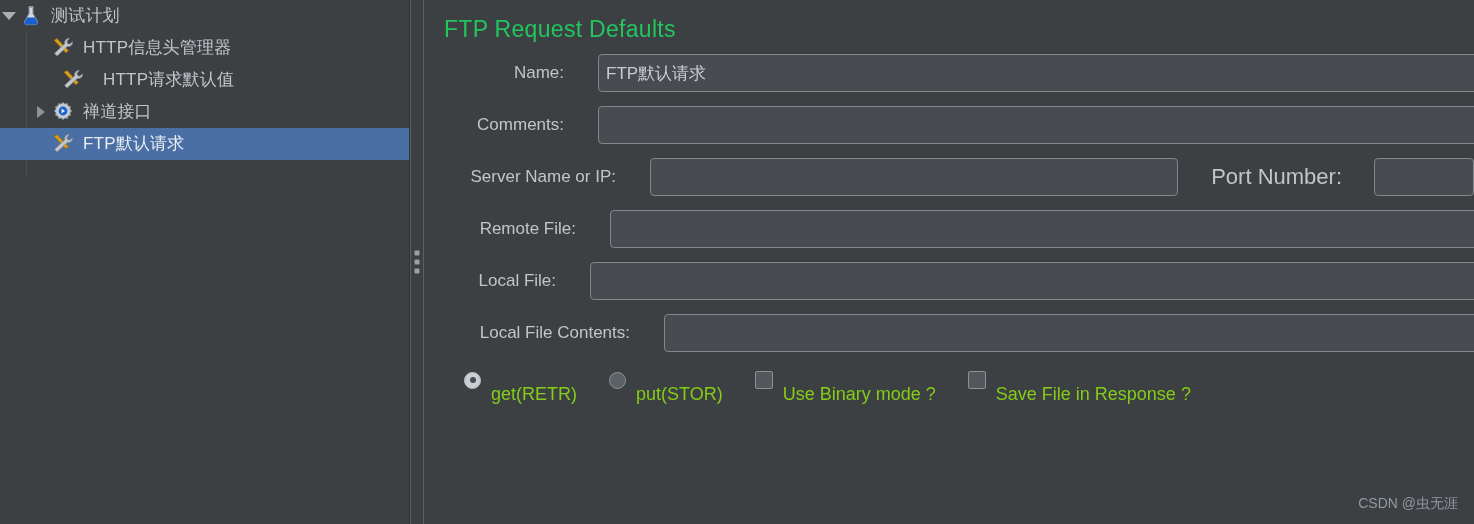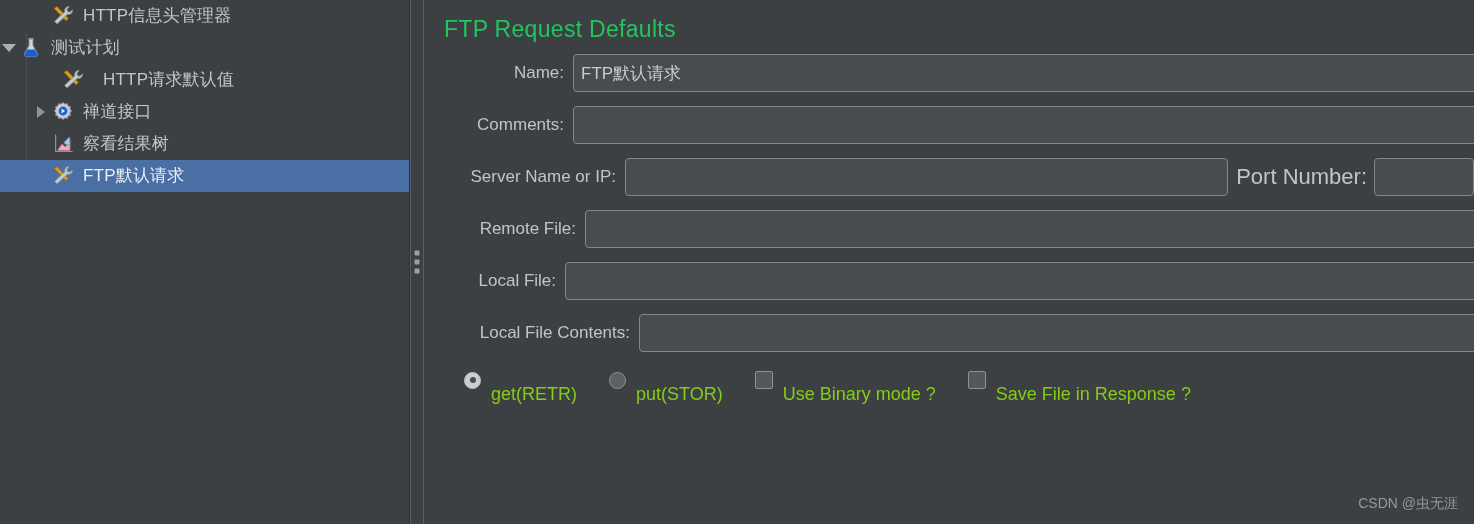--- a/index.html
+++ b/index.html
@@ -135,20 +135,21 @@
   .form {
     margin-top: 14px;
   }
   .frow {
     display: flex;
     align-items: center;
     height: 38px;
     margin-bottom: 14px;
     padding-left: 20px;
     box-sizing: border-box;
+    gap: 25px;
   }
   .flabel {
     font-size: 17px;
     color: #c0c5ca;
     text-align: right;
     white-space: nowrap;
     flex: 0 0 auto;
     padding-right: 9px;
   }
   .field {
@@ -255,43 +256,43 @@
   }
 </style>
 </head>
 <body>
 
 <div id="app">
 
   <div id="sidebar">
     <div class="guide"></div>
     <div id="tree-rows">
-        <div class="tree-row" style="padding-left: 32px;">
-          <span class="twisty"></span>
-          <span class="tree-icon">
-            <svg width="24" height="22" viewBox="0 0 24 22">
-              <path d="M3 3.2 6 1.6l11.5 12-2.6 2.2Z" fill="#d9a020" stroke="#8a6a12" stroke-width=".8"></path>
-              <path d="M18.4 1.6a4 4 0 0 0-4.6 5.1L3.6 16.3l2.5 2.6 10.2-9.5a4 4 0 0 0 5.1-4.7l-2.5 2.5-2.3-.6-.6-2.3Z" fill="#c2c8ce" stroke="#7d848b" stroke-width=".8"></path>
-            </svg>
-          </span>
-          <span class="tree-label">HTTP信息头管理器</span>
-        </div>
         <div class="tree-row" style="padding-left: 0px;">
           <span class="twisty">
             <span class="tri-down"></span>
           </span>
           <span class="tree-icon">
             <svg width="22" height="22" viewBox="0 0 22 22">
               <path d="M9 2h4v6.4l4.4 8.2a2 2 0 0 1-1.8 3H6.4a2 2 0 0 1-1.8-3L9 8.4Z" fill="#cfd6de" stroke="#7f8a96" stroke-width="1"></path>
               <path d="M7.2 12.6h7.6l2.6 4.9a1.4 1.4 0 0 1-1.2 2.1H5.8a1.4 1.4 0 0 1-1.2-2.1Z" fill="#1a5fd0"></path>
               <path d="M8.6 1.2h4.8v1.6H8.6Z" fill="#9aa4b0"></path>
             </svg>
           </span>
           <span class="tree-label">测试计划</span>
         </div>
+        <div class="tree-row" style="padding-left: 32px;">
+          <span class="twisty"></span>
+          <span class="tree-icon">
+            <svg width="24" height="22" viewBox="0 0 24 22">
+              <path d="M3 3.2 6 1.6l11.5 12-2.6 2.2Z" fill="#d9a020" stroke="#8a6a12" stroke-width=".8"></path>
+              <path d="M18.4 1.6a4 4 0 0 0-4.6 5.1L3.6 16.3l2.5 2.6 10.2-9.5a4 4 0 0 0 5.1-4.7l-2.5 2.5-2.3-.6-.6-2.3Z" fill="#c2c8ce" stroke="#7d848b" stroke-width=".8"></path>
+            </svg>
+          </span>
+          <span class="tree-label">HTTP信息头管理器</span>
+        </div>
         <div class="tree-row" style="padding-left: 32px; gap: 10px;">
           <span class="twisty"></span>
           <span class="tree-icon">
             <svg width="24" height="22" viewBox="0 0 24 22">
               <path d="M3 3.2 6 1.6l11.5 12-2.6 2.2Z" fill="#d9a020" stroke="#8a6a12" stroke-width=".8"></path>
               <path d="M18.4 1.6a4 4 0 0 0-4.6 5.1L3.6 16.3l2.5 2.6 10.2-9.5a4 4 0 0 0 5.1-4.7l-2.5 2.5-2.3-.6-.6-2.3Z" fill="#c2c8ce" stroke="#7d848b" stroke-width=".8"></path>
             </svg>
           </span>
           <span class="tree-label">HTTP请求默认值</span>
         </div>
@@ -300,31 +301,20 @@
             <span class="tri-right"></span>
           </span>
           <span class="tree-icon">
             <svg width="22" height="22" viewBox="0 0 22 22">
               <path d="M11 1.4 13 3l2.4-.5.7 2.4 2.4.7-.5 2.4 1.6 2-1.6 2 .5 2.4-2.4.7-.7 2.4-2.4-.5-2 1.6-2-1.6-2.4.5-.7-2.4-2.4-.7.5-2.4L2.4 10l1.6-2-.5-2.4 2.4-.7.7-2.4L9 3Z" fill="#c6ccd2" stroke="#7b838b" stroke-width=".9"></path>
               <circle cx="11" cy="10" r="4.4" fill="#1b62cf"></circle>
               <path d="M9.6 7.6 13 10l-3.4 2.4Z" fill="#eef2f7"></path>
             </svg>
           </span>
           <span class="tree-label">禅道接口</span>
-        </div>
-        <div class="tree-row" style="padding-left: 32px;">
-          <span class="twisty"></span>
-          <span class="tree-icon">
-            <svg width="24" height="22" viewBox="0 0 24 22">
-              <path d="M4.6 1.5v17h17" fill="none" stroke="#8d939a" stroke-width="1.2"></path>
-              <path d="M6.5 17.5 11 11l3.5 3 4.5-8.5v12Z" fill="#f0a8c8" stroke="#b2718e" stroke-width=".8"></path>
-              <path d="M13 9.5 18.4 4l.6 8-5-1Z" fill="#a8cbe8" stroke="#6f93b2" stroke-width=".8"></path>
-            </svg>
-          </span>
-          <span class="tree-label">察看结果树</span>
         </div>
         <div class="tree-row selected" style="padding-left: 32px;">
           <span class="twisty"></span>
           <span class="tree-icon">
             <svg width="24" height="22" viewBox="0 0 24 22">
               <path d="M3 3.2 6 1.6l11.5 12-2.6 2.2Z" fill="#d9a020" stroke="#8a6a12" stroke-width=".8"></path>
               <path d="M18.4 1.6a4 4 0 0 0-4.6 5.1L3.6 16.3l2.5 2.6 10.2-9.5a4 4 0 0 0 5.1-4.7l-2.5 2.5-2.3-.6-.6-2.3Z" fill="#c2c8ce" stroke="#7d848b" stroke-width=".8"></path>
             </svg>
           </span>
           <span class="tree-label">FTP默认请求</span>

